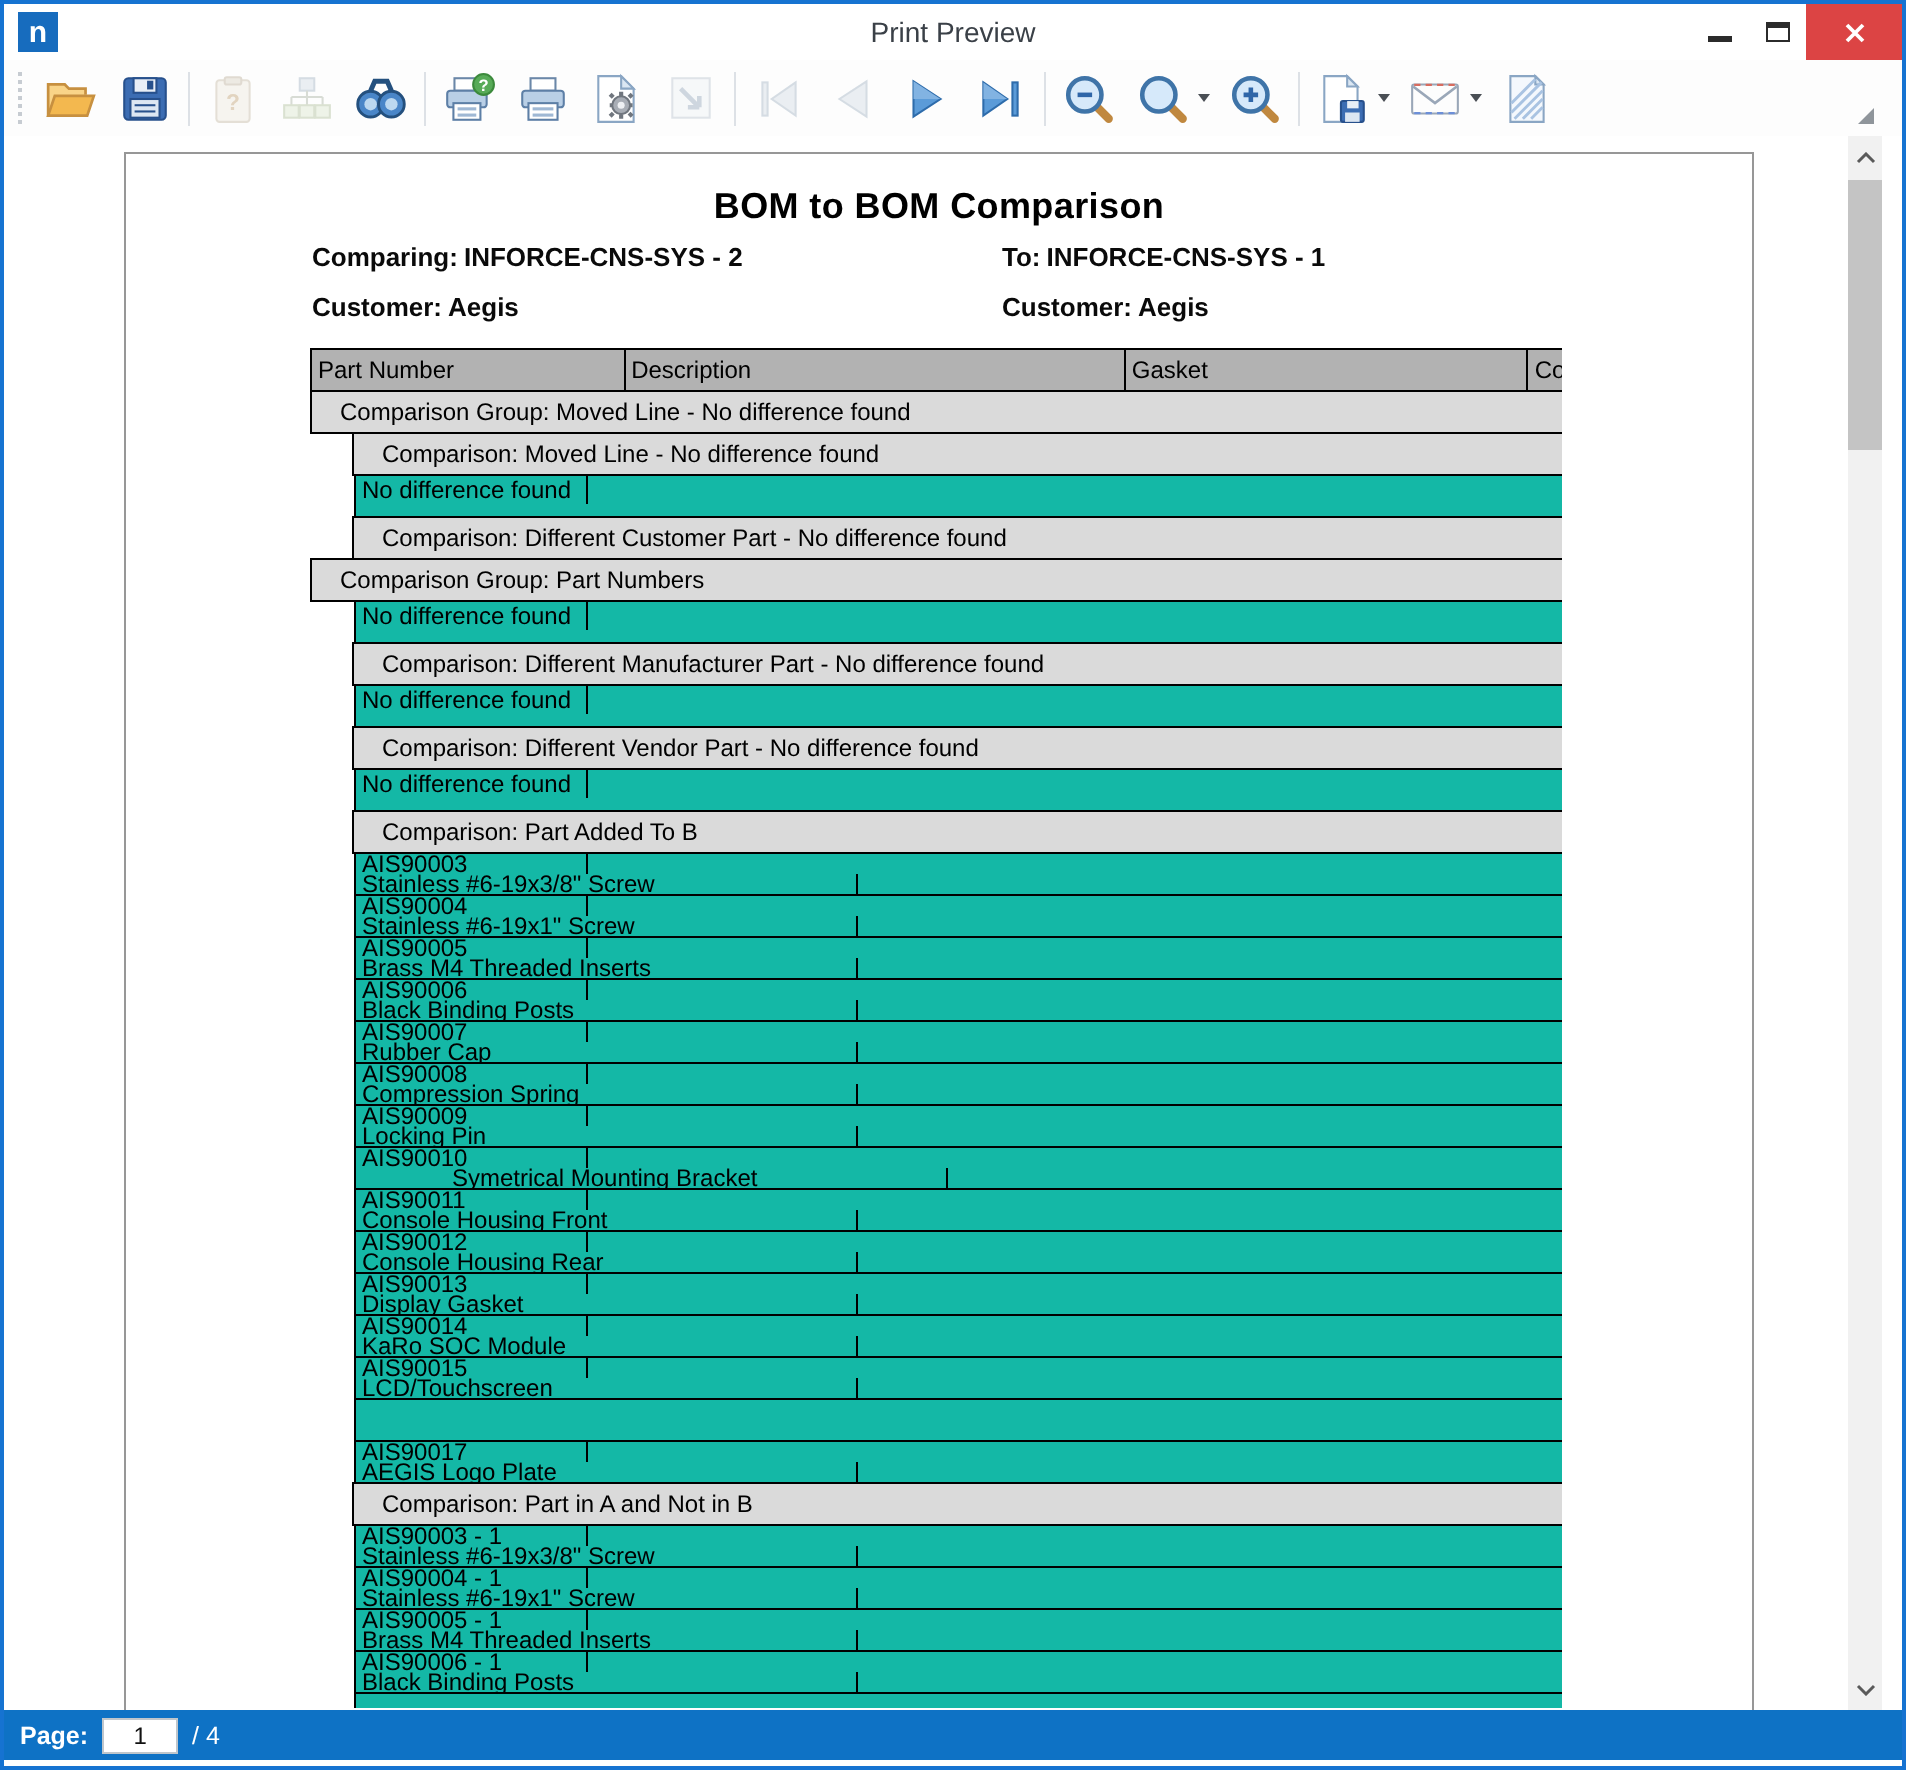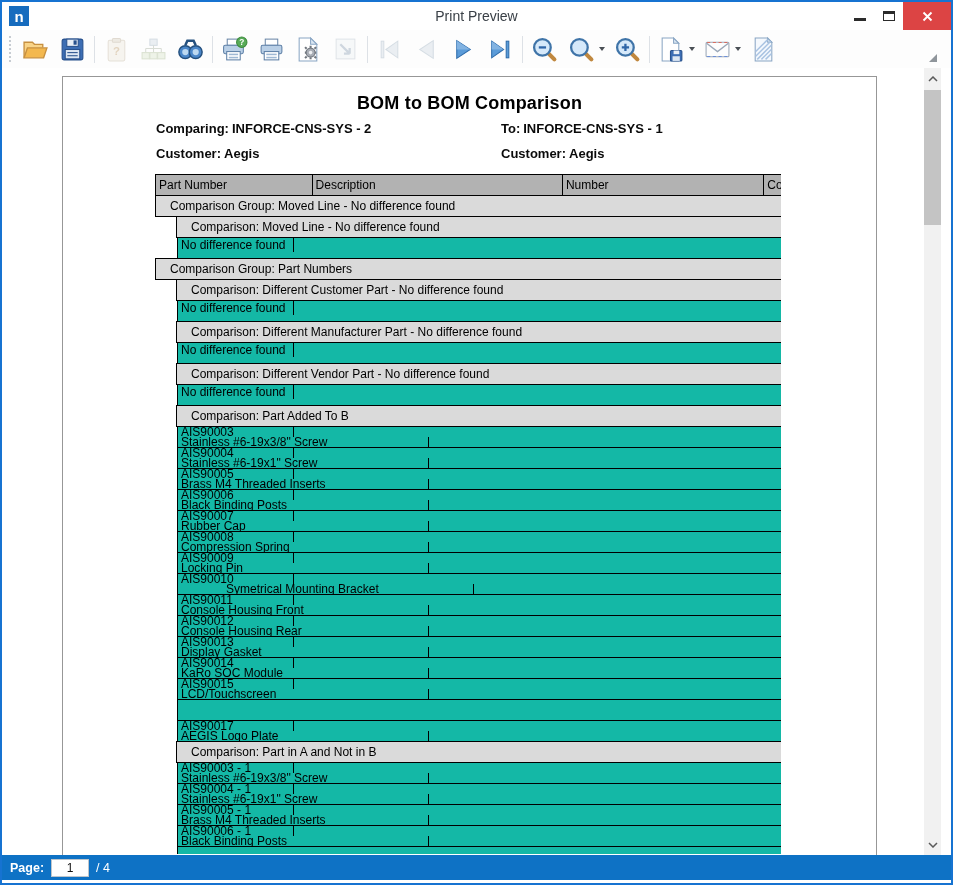--- a/index.html
+++ b/index.html
@@ -311,41 +311,41 @@
       <div class="meta-row m-cust-l">
         <b>Customer:</b><span>Aegis</span>
       </div>
       <div class="meta-row m-cust-r">
         <b>Customer:</b><span>Aegis</span>
       </div>
       <div class="tbl" id="rpt-table">
           <div class="trow thead">
             <div class="hcell" style="width: 157px;">Part Number</div>
             <div class="hcell" style="width: 251px;">Description</div>
-            <div class="hcell" style="width: 202px;">Number</div>
+            <div class="hcell" style="width: 202px;">Gasket</div>
             <div class="hcell" style="width: 120px;">Comments</div>
           </div>
           <div class="trow group">
             <div class="bar-label">Comparison Group: Moved Line - No difference found</div>
           </div>
           <div class="trow comparison">
             <div class="bar-label">Comparison: Moved Line - No difference found</div>
           </div>
           <div class="trow data">
             <div class="dcell" style="width: 19px;"></div>
             <div class="dcell" style="width: 116px;">No difference found</div>
             <div class="dcell" style="width: 251px;"></div>
             <div class="dcell" style="width: 202px;"></div>
             <div class="dcell" style="width: 120px;"></div>
           </div>
+          <div class="trow comparison">
+            <div class="bar-label">Comparison: Different Customer Part - No difference found</div>
+          </div>
           <div class="trow group">
             <div class="bar-label">Comparison Group: Part Numbers</div>
-          </div>
-          <div class="trow comparison">
-            <div class="bar-label">Comparison: Different Customer Part - No difference found</div>
           </div>
           <div class="trow data">
             <div class="dcell" style="width: 19px;"></div>
             <div class="dcell" style="width: 116px;">No difference found</div>
             <div class="dcell" style="width: 251px;"></div>
             <div class="dcell" style="width: 202px;"></div>
             <div class="dcell" style="width: 120px;"></div>
           </div>
           <div class="trow comparison">
             <div class="bar-label">Comparison: Different Manufacturer Part - No difference found</div>

